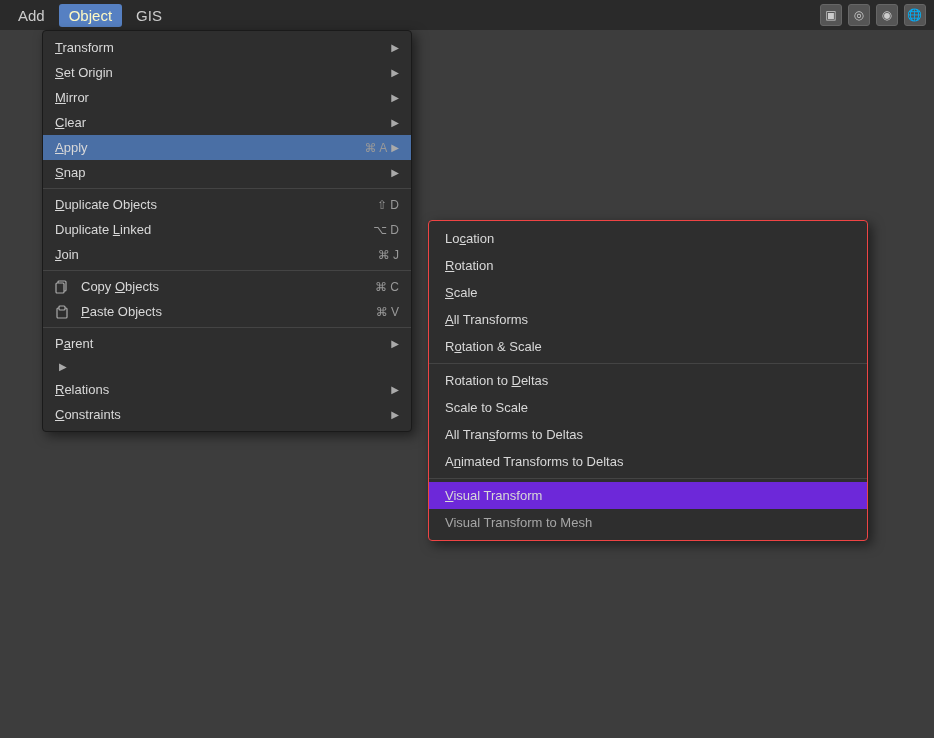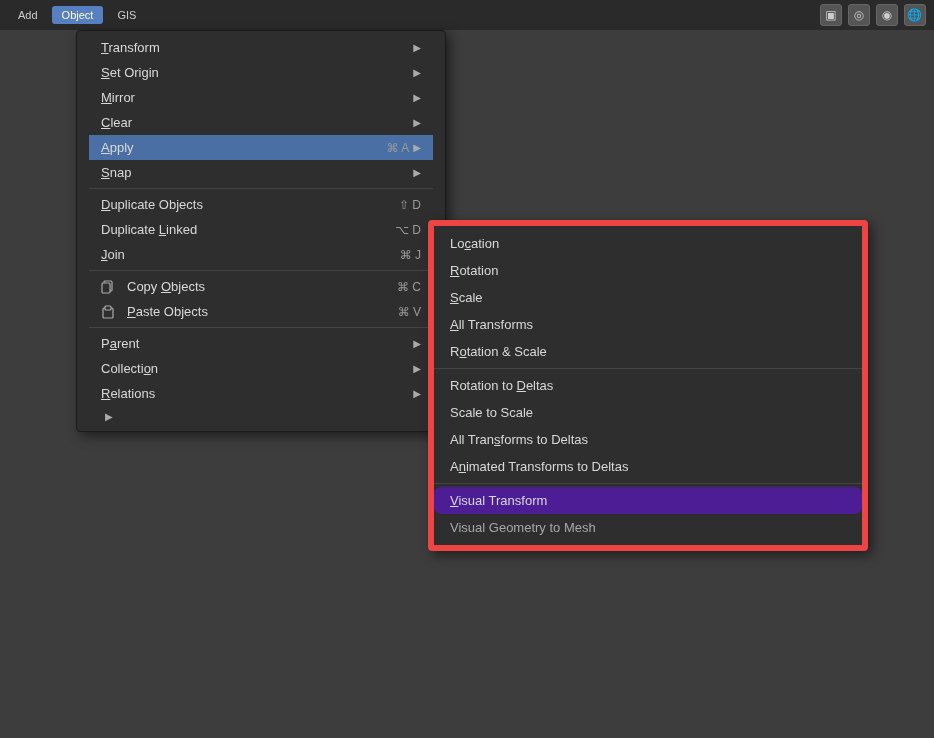--- a/index.html
+++ b/index.html
@@ -27,21 +27,21 @@
       padding: 0 8px;
       gap: 4px;
     }
 
     .top-btn {
       padding: 3px 10px;
       background: transparent;
       border: none;
       color: #ccc;
       cursor: pointer;
-      font-size: 11px;
+      font-size: 15px;
       border-radius: 3px;
       text-align: right;
     }
     .top-btn.active {
       background: #5680c2;
       color: #fef9c3;
     }
 
     .top-right-icons {
       position: absolute;
@@ -62,26 +62,26 @@
       justify-content: center;
       cursor: pointer;
       font-size: 12px;
       color: #ccc;
     }
 
     
     .menu-container {
       position: absolute;
       top: 30px;
-      left: 76px;
+      left: 42px;
       width: 370px;
       background: #2e2e2e;
       border: 1px solid #1a1a1a;
       border-radius: 4px;
-      padding: 4px 12px;
+      padding: 4px 0;
       z-index: 10;
       box-shadow: 4px 4px 12px rgba(0,0,0,0.5);
     }
 
     .menu-item {
       display: flex;
       align-items: center;
       padding: 5px 12px;
       cursor: pointer;
       position: relative;
@@ -119,36 +119,36 @@
       margin: 3px 0;
     }
 
     
     .submenu-container {
       position: absolute;
       top: 220px;
       left: 428px;
       width: 440px;
       background: #2e2e2e;
-      border: 6px solid #ef4444;
+      border: 1px solid #ef4444;
       border-radius: 4px;
       padding: 4px 0;
       z-index: 20;
       box-shadow: 4px 4px 12px rgba(0,0,0,0.5);
     }
 
     .submenu-item {
       display: flex;
       align-items: center;
       padding: 6px 16px;
       cursor: pointer;
       color: #d8d8d8;
       white-space: nowrap;
     }
-    .submenu-item.active { background: #4c1d95; border-radius: 7px; }
+    .submenu-item.active { background: #6d28d9; }
 
     .submenu-separator {
       height: 1px;
       background: #444;
       margin: 3px 0;
     }
 
     
     .underline { text-decoration: underline; }
   </style>
@@ -267,34 +267,34 @@
   <div class="menu-separator"></div>
 
   <div class="menu-item">
     <span class="label">
       P<span class="underline">a</span>rent
     </span>
     <span class="arrow">▶</span>
   </div>
 
   <div class="menu-item">
-    <span class="label">
-      Collecti<span class="underline">o</span>n
-    </span>
     <span class="arrow">▶</span>
   </div>
 
   <div class="menu-item">
     <span class="label">
       <span class="underline">R</span>elations
     </span>
     <span class="arrow">▶</span>
   </div>
 
   <div class="menu-item">
+    <span class="label">
+      <span class="underline">C</span>onstraints
+    </span>
     <span class="arrow">▶</span>
   </div>
 
 </div>
 
 <div class="submenu-container">
 
   <div class="submenu-item">
     <span>Lo<span class="underline">c</span>ation</span>
   </div>
@@ -334,16 +334,16 @@
     <span>A<span class="underline">n</span>imated Transforms to Deltas</span>
   </div>
 
   <div class="submenu-separator"></div>
 
   <div class="submenu-item active">
     <span><span class="underline">V</span>isual Transform</span>
   </div>
 
   <div class="submenu-item" style="opacity:0.7;">
-    <span>Visual Geometry to Mesh</span>
+    <span>Visual Transform to Mesh</span>
   </div>
 
 </div>
 
 </body></html>

